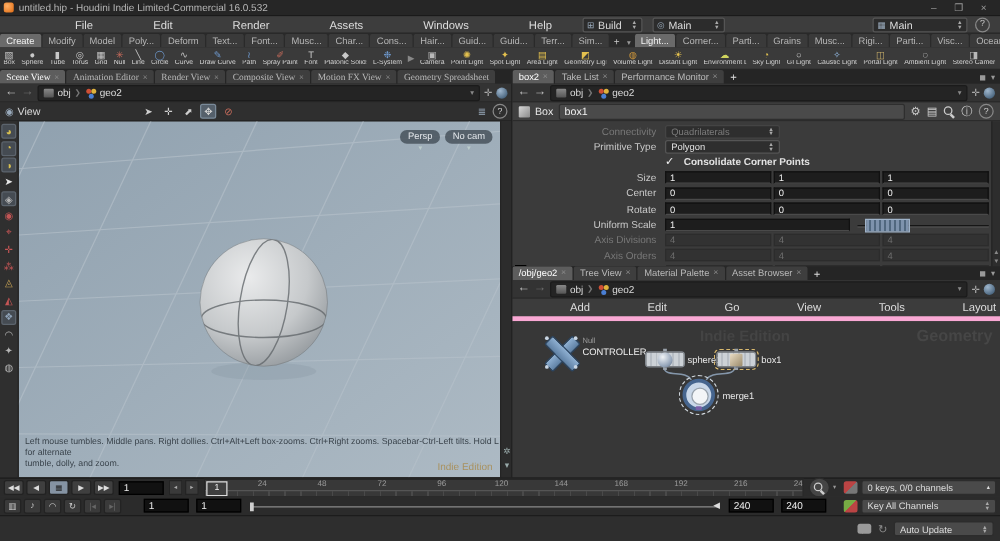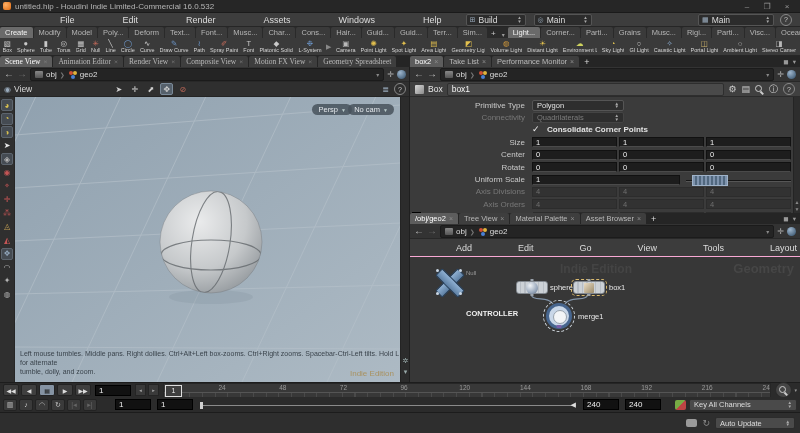--- a/index.html
+++ b/index.html
@@ -83,21 +83,21 @@
   .vpt-right{margin-left:auto;display:flex;gap:5px;align-items:center;}
   .vstrip{left:0;top:97px;width:15px;height:285px;background:#2f2f2f;display:flex;flex-direction:column;
           align-items:center;padding-top:2px;box-sizing:border-box;gap:1.5px;border-right:1px solid #262626;}
   .vtool{width:12px;height:12px;display:flex;align-items:center;justify-content:center;font-size:8px;color:#c5c5c5;}
   .vtool.boxed{background:#454b52;border:1px solid #5c646d;box-sizing:border-box;border-radius:2px;}
   .rstrip{left:400px;top:97px;width:10px;height:285px;background:#2c2c2c;border-left:1px solid #242424;
           box-sizing:border-box;display:flex;flex-direction:column;align-items:center;justify-content:flex-end;
           padding-bottom:6px;gap:3px;color:#9aa;font-size:7px;}
   .viewport{left:15px;top:97px;width:385px;height:285px;overflow:hidden;}
   .vp-pill{position:absolute;height:11px;border-radius:6px;background:rgba(72,82,92,.85);color:#e4e8ec;
-           font-size:7.5px;display:flex;align-items:center;padding:0 6px;gap:3px;}
+           font-size:7.5px;display:flex;align-items:center;padding:0 6px;gap:3px;flex-direction:column;}
   .vp-pill .pc{font-size:5px;color:#bcc;}
   .vp-help{position:absolute;left:5px;bottom:6px;font-size:7px;line-height:9px;color:#333c44;opacity:.95;}
   .vp-water{position:absolute;right:6px;bottom:4px;font-size:8px;color:#a8853f;opacity:.75;}
 
   
   .paramheader{left:410px;top:82px;width:390px;height:15px;background:#404040;display:flex;align-items:center;
                gap:4px;padding:0 5px;box-sizing:border-box;font-size:8.5px;border-bottom:1px solid #2b2b2b;}
   .cubeic{width:9px;height:9px;background:linear-gradient(135deg,#d8d8d8,#8a8a8a);border-radius:1px;}
   .ptype{color:#e8e8e8;}
   .pname{flex:1;height:11px;background:#4a4a4a;border:1px solid #2e2e2e;border-radius:2px;color:#f2f2f2;
@@ -124,21 +124,21 @@
   .pslider{flex:1;position:relative;height:10px;margin-left:4px;}
   .pslider .groove{position:absolute;left:0;right:0;top:5px;height:1px;background:#161616;box-shadow:0 1px 0 #565656;}
   .pslider .handle{position:absolute;left:6px;top:0;width:34px;height:9px;border:1px solid #9fb3c9;
                    background:repeating-linear-gradient(90deg,#7e93ad 0 2px,#51687f 2px 4px);}
   .pscroll{left:793px;top:97px;width:7px;height:116px;background:#2d2d2d;border-left:1px solid #242424;
            box-sizing:border-box;display:flex;flex-direction:column;justify-content:flex-end;align-items:center;
            font-size:5px;color:#888;gap:1px;padding-bottom:1px;}
 
   
   .netmenu{left:410px;top:239px;width:390px;height:18px;background:#3c3c3c;display:flex;align-items:center;
-           font-size:9px;color:#ddd;padding:0 5px;box-sizing:border-box;border-bottom:1px solid #f9a8d4;}
+           font-size:9px;color:#ddd;padding:0 5px;box-sizing:border-box;border-bottom:4px solid #f9a8d4;}
   .netmenu .menu-item{padding:0 5px;}
   .nicons{margin-left:auto;display:flex;gap:4px;align-items:center;font-size:8px;color:#c5c5c5;}
   .netcanvas{left:410px;top:257px;width:390px;height:125px;background:#373737;overflow:hidden;}
   .wm-center{position:absolute;left:150px;top:5px;font-size:12px;font-weight:bold;color:#444444;}
   .wm-right{position:absolute;right:6px;top:4px;font-size:13px;font-weight:bold;color:#464646;}
   .node-bar{position:absolute;width:30px;height:11px;border-radius:3px;border:1px solid #82888f;
             background:repeating-linear-gradient(90deg,#ccd1d6 0 3px,#b7bdc4 3px 4.5px);}
   .node-bar::before{content:"";position:absolute;left:50%;top:-3px;width:3px;height:2px;background:#9aa2ab;transform:translateX(-50%);}
   .node-bar::after{content:"";position:absolute;left:50%;bottom:-3px;width:3px;height:2px;background:#9aa2ab;transform:translateX(-50%);}
   .node-bar.selected{outline:1px dashed #d9b96e;outline-offset:1.5px;}
@@ -152,21 +152,21 @@
   .node-circle .inner{position:absolute;left:4px;top:4px;width:12px;height:12px;border-radius:50%;background:#f3f5f7;
                       border:1px solid #98a2ac;}
   .node-circle .flag{position:absolute;left:50%;bottom:-2px;transform:translateX(-50%);width:5px;height:3px;
                      background:#7a5fa8;border-radius:1px;}
   .xwrap{position:absolute;width:26px;height:26px;}
   .xbar{position:absolute;left:-2px;top:9px;width:30px;height:8px;background:linear-gradient(#8fb0d2,#5e80a4);
         border:1px solid #2c4burned;border:1px solid #2c4560;border-radius:2px;}
   .xbar.r{transform:rotate(45deg);}  .xbar.l{transform:rotate(-45deg);}
   .xdot{position:absolute;width:3px;height:3px;border-radius:50%;background:#c9d6e4;}
   .nl-small{position:absolute;font-size:6px;color:#9a9a9a;}
-  .nl-big{position:absolute;font-size:7.5px;font-weight:bold;color:#f0f0f0;margin-top:32px;}
+  .nl-big{position:absolute;font-size:7.5px;font-weight:normal;color:#f0f0f0;}
 
   
   .playbar1{left:0;top:382px;width:800px;height:15px;background:#2b2b2b;display:flex;align-items:center;
             padding:0 3px;box-sizing:border-box;border-top:1px solid #1d1d1d;gap:2px;}
   .tbtn{width:16px;height:12px;background:#3f3f3f;border:1px solid #222;border-radius:2px;color:#dcdcdc;
         font-size:6px;display:flex;align-items:center;justify-content:center;box-sizing:border-box;white-space:nowrap;}
   .tbtn.cur{background:#8593a3;color:#1c1c1c;}
   .framefield{width:36px;height:11px;background:#111;border:1px solid #000;color:#eee;font-size:8px;
               display:flex;align-items:center;padding:0 3px;box-sizing:border-box;margin:0 2px;}
   .nudge{width:9px;height:10px;background:#3a3a3a;border:1px solid #242424;color:#aaa;font-size:5px;
@@ -219,21 +219,21 @@
 
   <div class="abs menubar">
     <div id="menu-items" style="display:flex;padding-left:18px;">
         <div class="menu-item">File</div>
         <div class="menu-item">Edit</div>
         <div class="menu-item">Render</div>
         <div class="menu-item">Assets</div>
         <div class="menu-item">Windows</div>
         <div class="menu-item">Help</div>
       </div>
-    <div class="selbox" style="width:60px;margin-left:18px;">
+    <div class="selbox" style="width:48px;margin-left:18px;">
       <span class="selic">⊞</span>
       <span>Build</span>
         <span class="updown"></span>
     </div>
     <div class="selbox" style="width:58px;margin-left:8px;">
       <span class="selic">◎</span>
       <span>Main</span>
         <span class="updown"></span>
     </div>
     <div class="selbox" style="width:76px;margin-left:auto;">
@@ -591,34 +591,34 @@
       <span>▤</span>
       <span class="magic"></span>
       <span>ⓘ</span>
       <div class="helpcirc">?</div>
     </div>
   </div>
 
   <div class="abs params" id="params">
       <div class="prow">
         <div class="rowchk-space"></div>
+        <div class="plabel dim">Connectivity</div>
+        <div class="pfields">
+          <div class="pselect dim">
+            <span>Quadrilaterals</span>
+            <span class="updown"></span>
+          </div>
+        </div>
+      </div>
+      <div class="prow">
+        <div class="rowchk-space"></div>
         <div class="plabel">Primitive Type</div>
         <div class="pfields">
           <div class="pselect">
             <span>Polygon</span>
-            <span class="updown"></span>
-          </div>
-        </div>
-      </div>
-      <div class="prow">
-        <div class="rowchk-space"></div>
-        <div class="plabel dim">Connectivity</div>
-        <div class="pfields">
-          <div class="pselect dim">
-            <span>Quadrilaterals</span>
             <span class="updown"></span>
           </div>
         </div>
       </div>
       <div class="prow">
         <div class="rowchk-space"></div>
         <div class="plabel"></div>
         <div class="pfields">
           <span class="pcheck">✓</span>
           <span class="pchecklabel">Consolidate Corner Points</span>
@@ -818,20 +818,27 @@
         <span class="tick-lb" style="left: 59.5833%;">144</span>
         <span class="tick-lb" style="left: 69.5833%;">168</span>
         <span class="tick-lb" style="left: 79.5833%;">192</span>
         <span class="tick-lb" style="left: 89.5833%;">216</span>
         <span class="tick-lb" style="left: 99.5833%;">240</span>
       </div>
     <div class="magbtn">
         <span class="magic"></span>
       </div>
     <span style="font-size:5px;color:#999;">▾</span>
+    <div class="keywidget">
+      <div class="keyic"></div>
+      <div class="keydrop">
+        <span>0 keys, 0/0 channels</span>
+        <span style="margin-left:auto;font-size:5px;">▴</span>
+      </div>
+    </div>
   </div>
 
   <div class="abs playbar2">
     <div id="loopicons" style="display:flex;gap:2px;">
         <div class="sbtn">▥</div>
         <div class="sbtn">♪</div>
         <div class="sbtn">◠</div>
         <div class="sbtn">↻</div>
       </div>
     <div class="sbtn dim">|◂</div>

